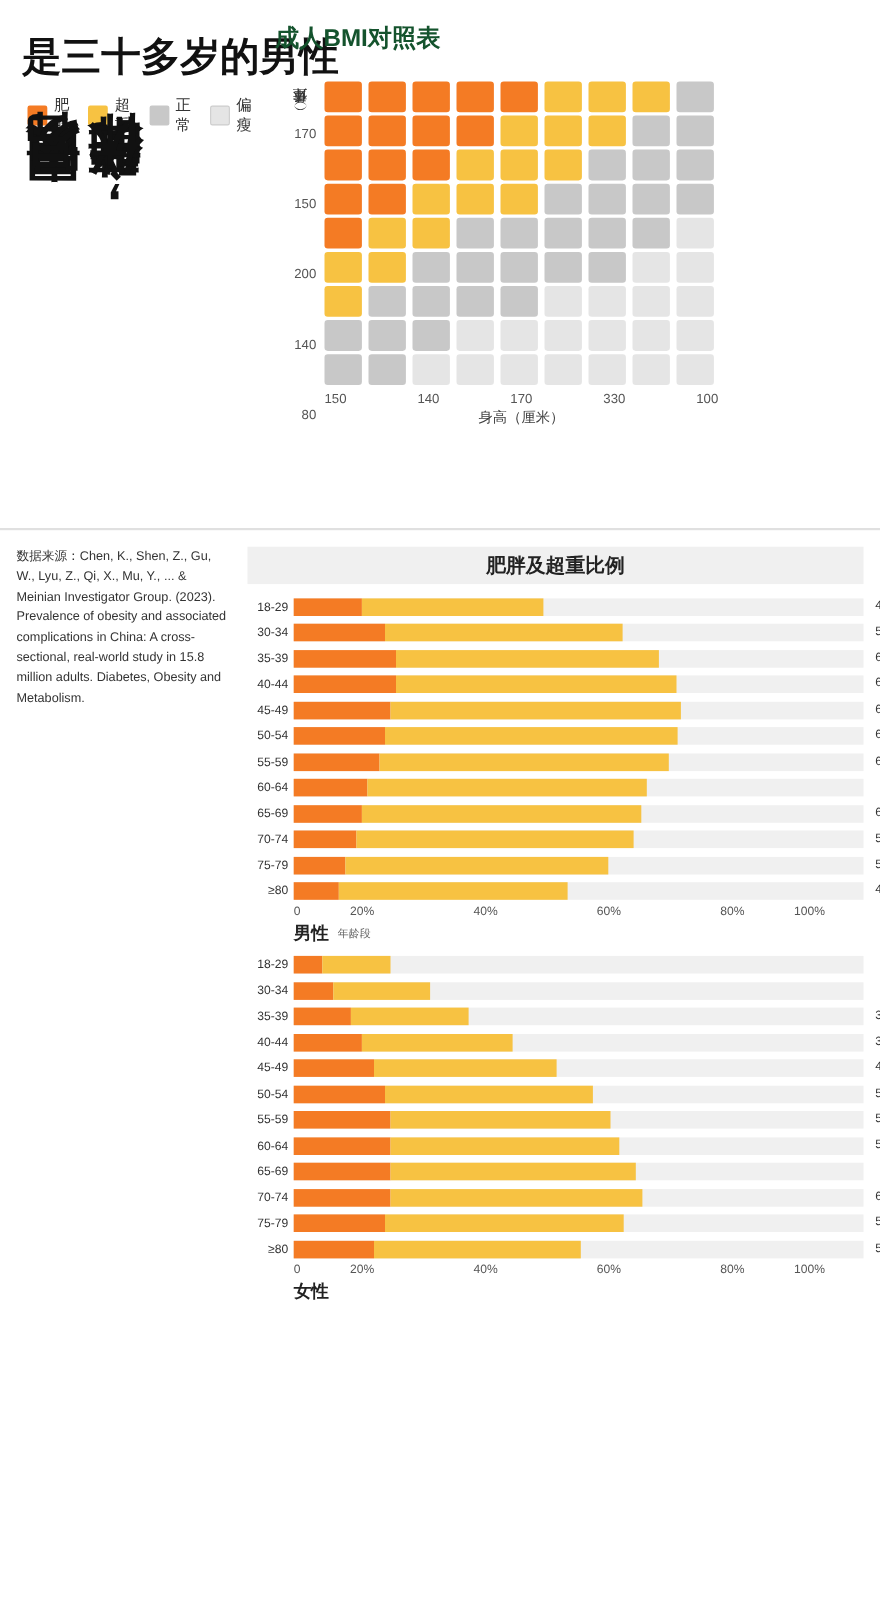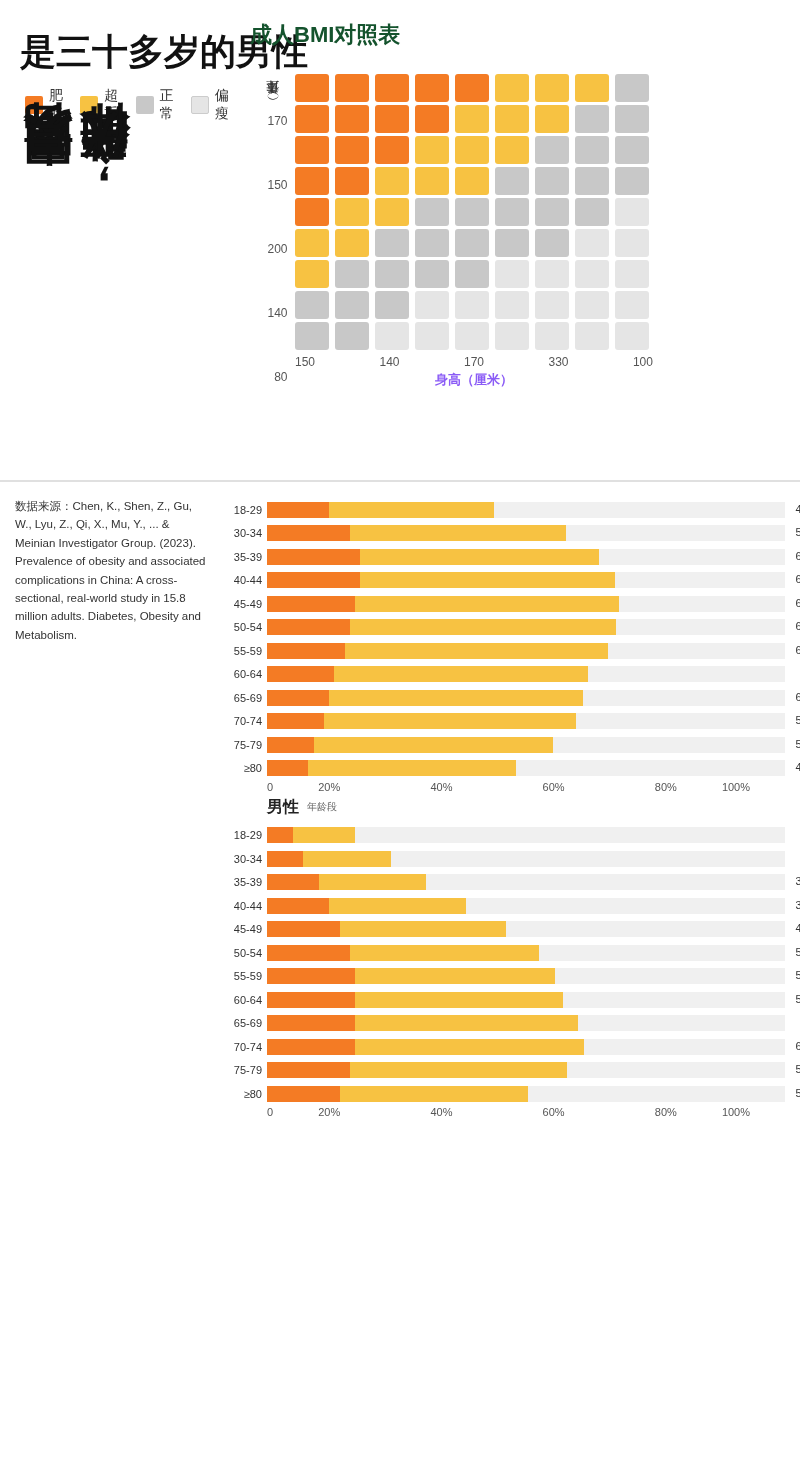--- a/index.html
+++ b/index.html
@@ -201,23 +201,22 @@
       display: flex;
       justify-content: space-between;
       padding: 4px 0 0 0;
       font-size: 12px;
       color: #555;
     }
 
     .x-title-row {
       text-align: center;
       font-size: 13px;
-      color: #8b5cf6;
+      color: #404040;
       margin-top: 2px;
-      font-weight: bold;
     }
 
   </style>
 </head>
 <body>
 
 <div>
 
   <div class="top-section">
 
@@ -365,20 +364,21 @@
 
   <div class="divider"></div>
 
   <div class="bottom-section">
 
     <div class="source-text">
       <p>数据来源：Chen, K., Shen, Z., Gu, W., Lyu, Z., Qi, X., Mu, Y., ... &amp; Meinian Investigator Group. (2023). Prevalence of obesity and associated complications in China: A cross-sectional, real-world study in 15.8 million adults. Diabetes, Obesity and Metabolism.</p>
     </div>
 
     <div class="bar-charts-area">
+      <div class="bar-section-title">肥胖及超重比例</div>
 
       <div class="gender-section">
         <div class="bars-with-label">
           <div class="bars-column" id="male-bars">
               <div class="bar-row">
                 <div class="age-label">18-29</div>
                 <div style="flex: 1 1 0%; height: 16px; position: relative; background: rgb(240, 240, 240); display: flex; overflow: visible;">
                   <div style="background: rgb(244, 123, 36); height: 100%; width: 12%;"></div>
                   <div style="background: rgb(247, 194, 66); height: 100%; width: 31.8%;"></div>
                   <span style="position: absolute; right: -32px; top: 1px; font-size: 11px; color: rgb(51, 51, 51); white-space: nowrap;">43.8</span>
@@ -588,18 +588,21 @@
             </div>
         </div>
         <div style="display: flex; padding-left: 42px; padding-right: 35px; font-size: 11px; color: rgb(85, 85, 85); margin-bottom: 4px;">
             <span style="flex:0 0 0%;text-align:left;">0</span>
             <span style="flex:1;text-align:center;">20%</span>
             <span style="flex:1;text-align:center;">40%</span>
             <span style="flex:1;text-align:center;">60%</span>
             <span style="flex:1;text-align:center;">80%</span>
             <span style="flex:0 0 auto;text-align:right;">100%</span>
           </div>
+          <div style="display:flex;align-items:center;padding-left:42px;">
+          <span style="font-size:16px;font-weight:bold;color:#222;margin-right:8px;">女性</span>
+        </div>
       </div>
     </div>
   </div>
 
 
 </div>
 
 </body></html>

